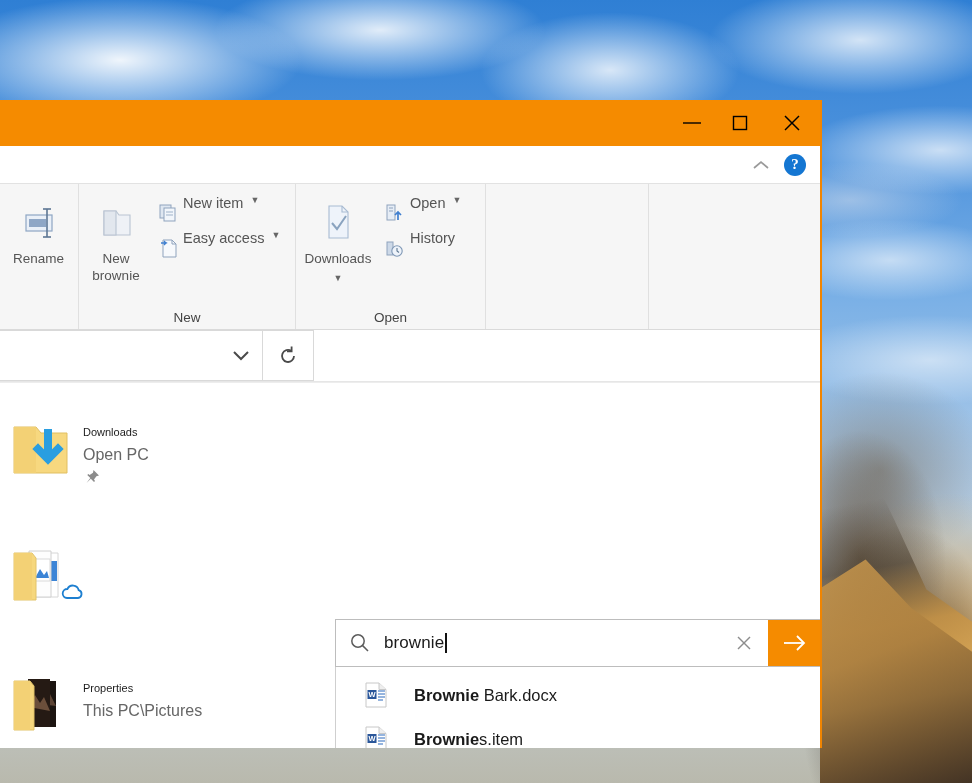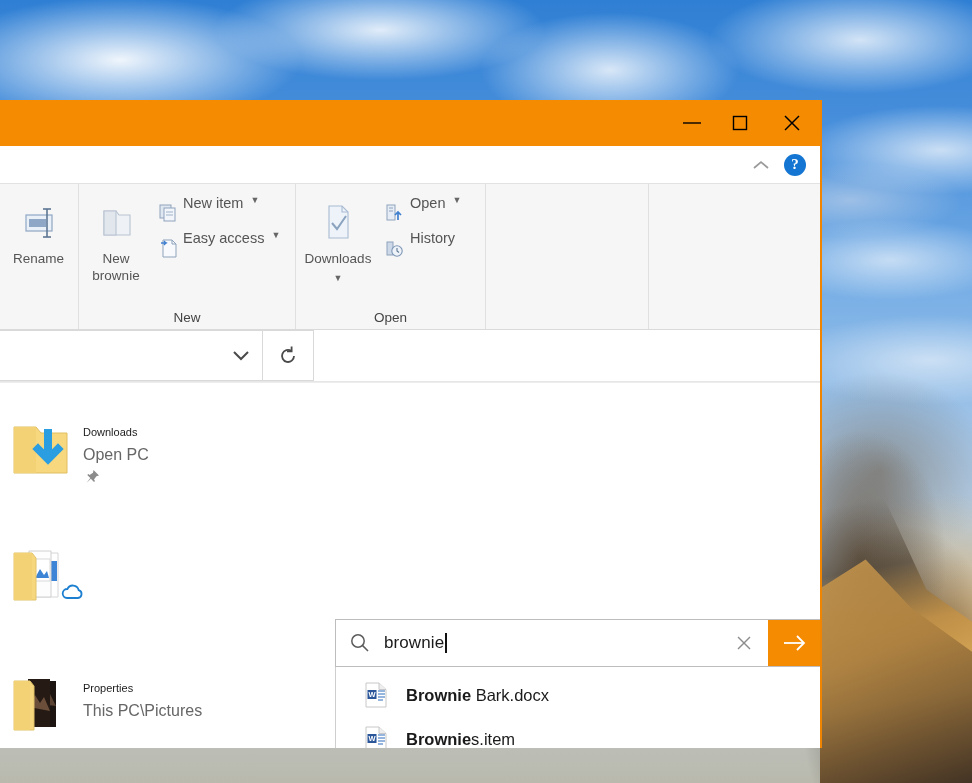--- a/index.html
+++ b/index.html
@@ -250,21 +250,21 @@
   .sugg {
     height: 44px;
     display: flex; align-items: center;
     padding-left: 18px;
     cursor: default;
   }
   .sugg .sicon { width: 44px; display:flex; align-items:center; justify-content:center; }
   .sugg .stext {
     font-size: 16.5px; color: #1a1a1a;
     white-space: nowrap;
-    margin-left: 8px;
+    margin-left: 16px;
   }
   .sugg .stext b { font-weight: bold; }
 
   
   #dd-scrollbar {
     position: absolute;
     left: 810px; top: 298px;
     width: 11px; height: 352px;
     background: #f0f0f0;
     z-index: 25;

